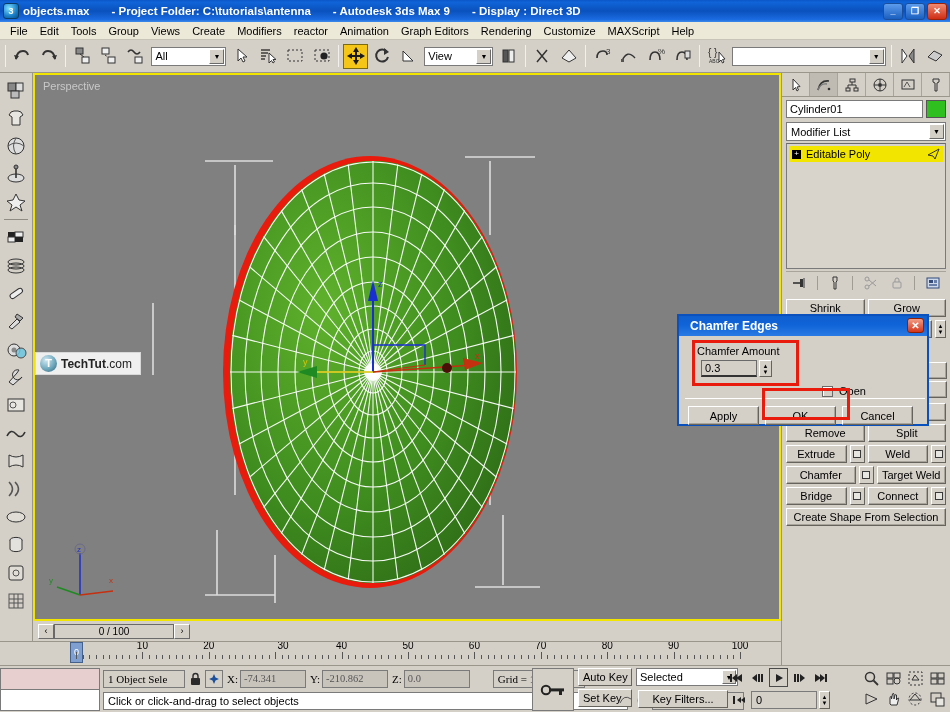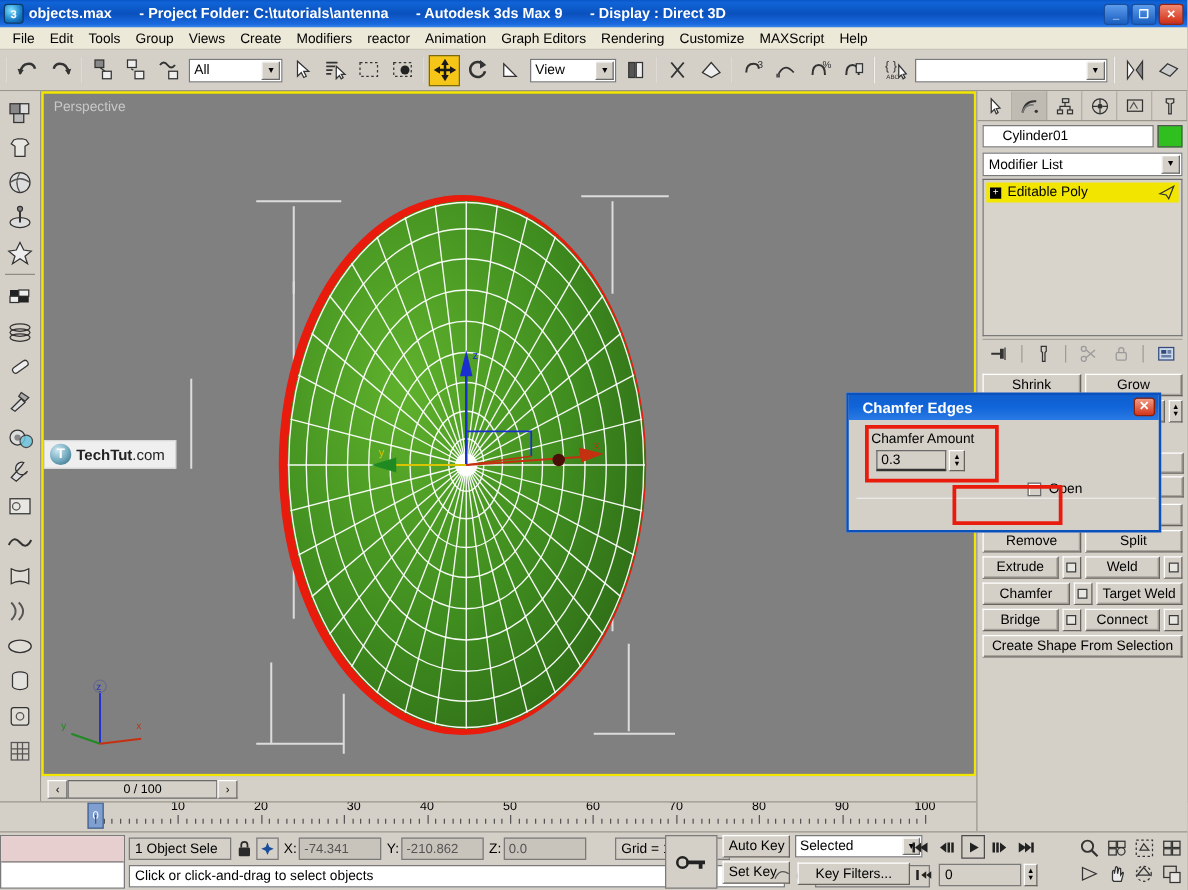--- a/index.html
+++ b/index.html
@@ -130,21 +130,21 @@
   }
   .cp-tabs { display: flex; height: 24px; border-bottom: 1px solid #9a968c; }
   .cp-tab {
     flex: 1; display: flex; align-items: center; justify-content: center;
     border-right: 1px solid #a8a49c; background: #d4d0c8;
   }
   .cp-tab.active { background: #bfbbb2; }
   .cp-namerow { display: flex; padding: 3px 4px 2px 4px; gap: 3px; }
   .cp-name {
     flex: 1; height: 18px; background: #fff; border: 1px solid #7a7a7a;
-    padding-left: 15px; line-height: 16px; font-size: 11px;
+    padding-left: 3px; line-height: 16px; font-size: 11px;
   }
   .cp-color { width: 20px; height: 18px; border: 1px solid #555; }
   .cp-modlist {
     margin: 2px 4px; height: 19px; background: #fff; border: 1px solid #7a7a7a;
     display: flex; align-items: center; padding-left: 4px; font-size: 11px; position: relative;
   }
   .cp-modlist .arrow {
     position: absolute; right: 1px; top: 1px; width: 15px; height: 15px;
     background: #d4d0c8; border: 1px solid #fff;
     border-right-color:#6a6a6a; border-bottom-color:#6a6a6a;
@@ -204,21 +204,21 @@
   
   .statusbar {
     position: absolute; left: 0; top: 665px; width: 950px; height: 47px;
     background: #d4d0c8; border-top: 1px solid #9a968c;
   }
   .mini-listener {
     position: absolute; left: 0; top: 2px; width: 100px; height: 43px;
     border: 1px solid #7a7a7a; background: #fff;
   }
   .ml-pink { height: 21px; background: #e8cfcf; border-bottom: 1px solid #7a7a7a; }
-  .sb-row1 { position: absolute; left: 103px; top: 2px; height: 21px; display: flex; align-items: center; gap: 1px; }
+  .sb-row1 { position: absolute; left: 103px; top: 2px; height: 21px; display: flex; align-items: center; gap: 1px; font-family: Liberation Serif, serif; }
   .sb-row2 { position: absolute; left: 103px; top: 25px; height: 20px; display: flex; align-items: center; gap: 3px; }
   .sb-sunken {
     height: 18px; border: 1px solid #7a7a7a; background: #d4d0c8;
     display: flex; align-items: center; padding: 0 4px; font-size: 11px; white-space: nowrap;
   }
   .coordfield {
     height: 18px; width: 66px; border: 1px solid #7a7a7a; background: #c8c4bc;
     color: #555; padding-left: 3px; line-height: 16px; font-size: 10.5px;
   }
   .axislabel { font-size: 11px; padding: 0 1px 0 3px; }
@@ -1031,20 +1031,25 @@
       <div class="amount-field">0.3</div>
       <div class="amount-spin">
           <span>▲</span>
           <span>▼</span>
         </div>
       <div class="open-check">
         <div class="chk"></div>
         <span>Open</span>
       </div>
       <div class="dlg-sep"></div>
+      <div class="dlg-btnrow">
+        <div class="dbtn">Apply</div>
+        <div class="dbtn">OK</div>
+        <div class="dbtn">Cancel</div>
+      </div>
     </div>
   </div>
 
   <div class="anno" style="left:692px; top:340px; width:107px; height:46px;"></div>
   <div class="anno" style="left:762px; top:388px; width:88px; height:32px;"></div>
 
   <div class="statusbar">
     <div class="mini-listener">
       <div class="ml-pink"></div>
     </div>

